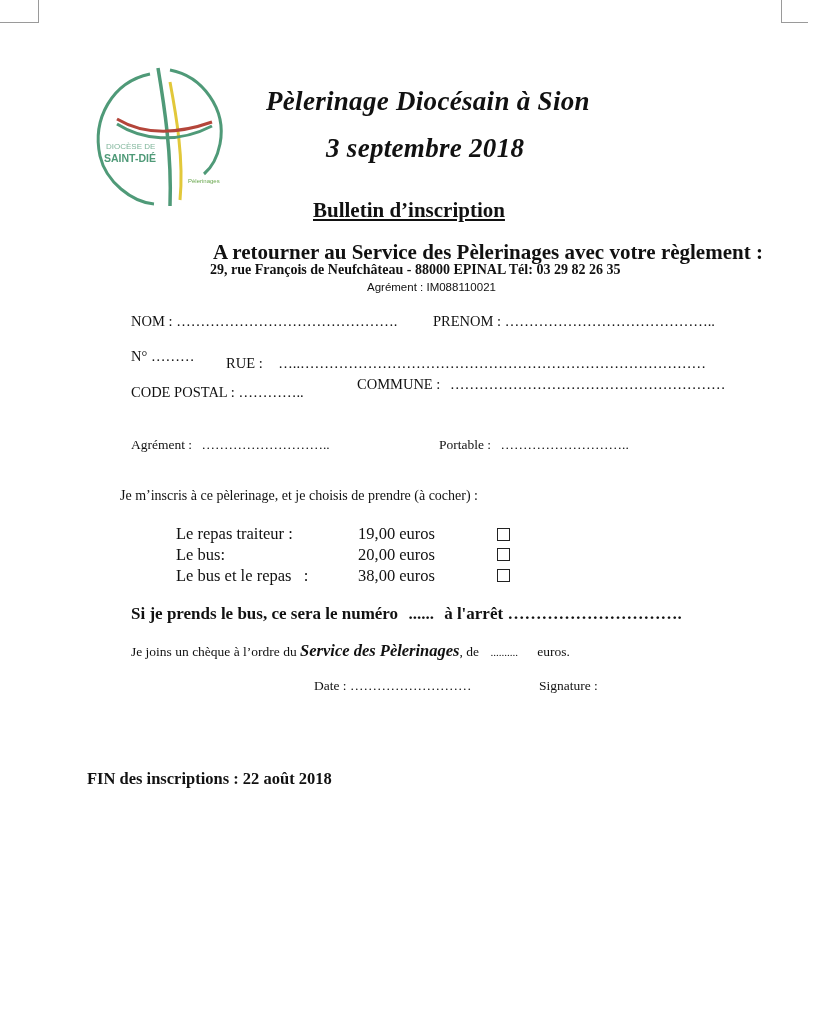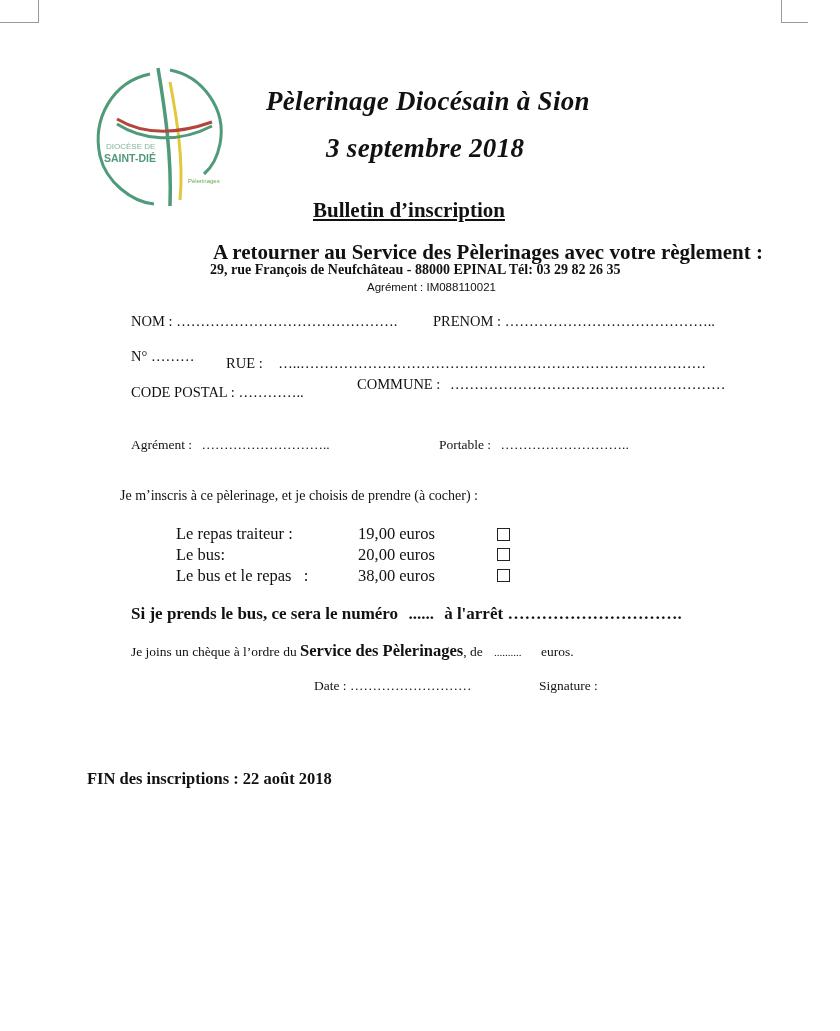--- a/index.html
+++ b/index.html
@@ -100,21 +100,21 @@
 
 <div class="abs big-bold" style="left:131px;top:604px;">
   <span>Si je prends le bus, ce sera le numéro</span>
   <span style="margin-left:6px;">......</span>
   <span style="margin-left:6px;">à  l'arrêt</span>
   <span>………………………….</span>
 </div>
 
 <div class="abs" style="left:131px;top:641px;font-size:13.5px;">
   <span>Je joins un chèque à l’ordre du</span>
-  <span style="font-weight:bold;font-size:16.5px;">Service des Pèlerinages</span><span>, de</span>
+  <span style="font-weight:bold;font-size:16.5px;font-style:italic;">Service des Pèlerinages</span><span>, de</span>
   <span style="margin-left:8px;font-size:11px;">..........</span>
   <span style="margin-left:16px;">euros.</span>
 </div>
 
 <div class="abs form-line" style="left:314px;top:678px;font-size:13.5px;">
   <span>Date :</span>
   <span>………………………</span>
 </div>
 <div class="abs form-line" style="left:539px;top:678px;font-size:13.5px;">Signature :</div>
 

